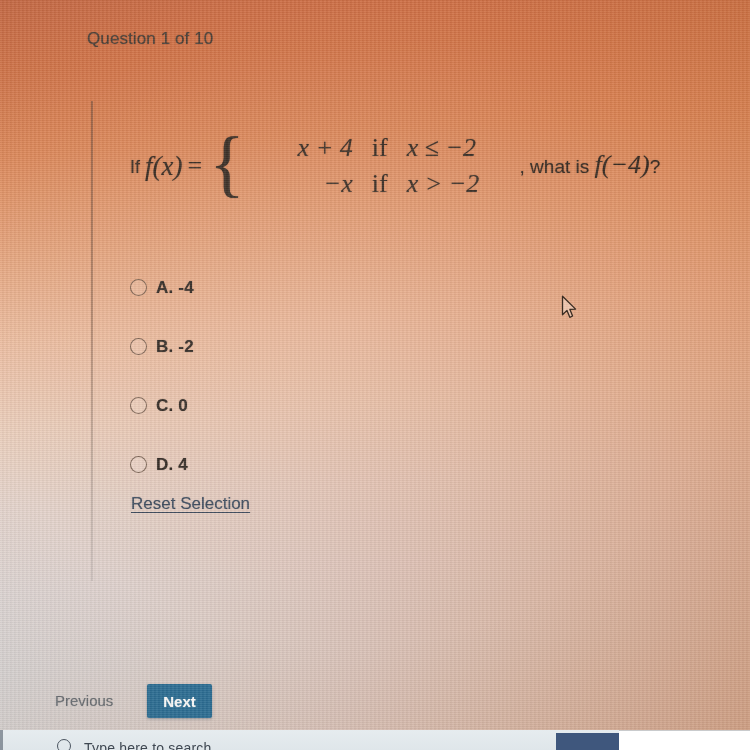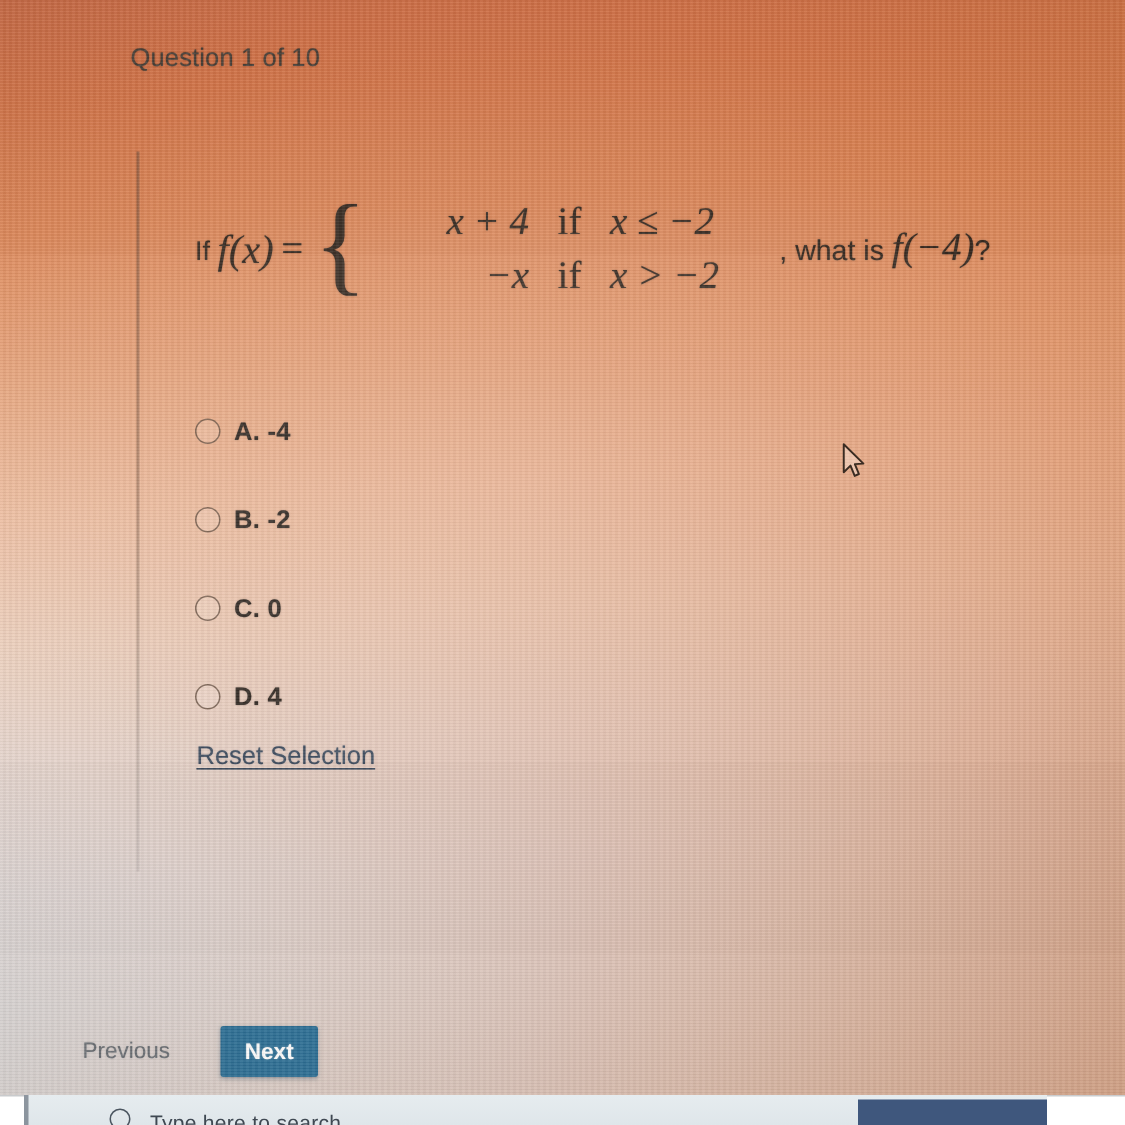--- a/index.html
+++ b/index.html
@@ -277,25 +277,24 @@
     cursor: pointer;
     box-shadow: 0 1px 3px rgba(30,60,85,0.35);
     text-shadow: 0 0 1.2px rgba(255,255,255,0.5);
   }
 
   
   #taskbar {
     position: absolute;
     left: 0;
     top: 730px;
-    width: 682px;
+    width: 619px;
     height: 20px;
     background: linear-gradient(180deg, #e6ecef 0%, #dfe6ea 100%);
     overflow: hidden;
-    margin-left: 16px;
   }
   #taskbar-left-edge {
     position: absolute;
     left: 0; top: 0;
     width: 3px; height: 20px;
     background: rgba(70,80,95,0.55);
   }
   #taskbar-search-icon {
     position: absolute;
     left: 57px;

